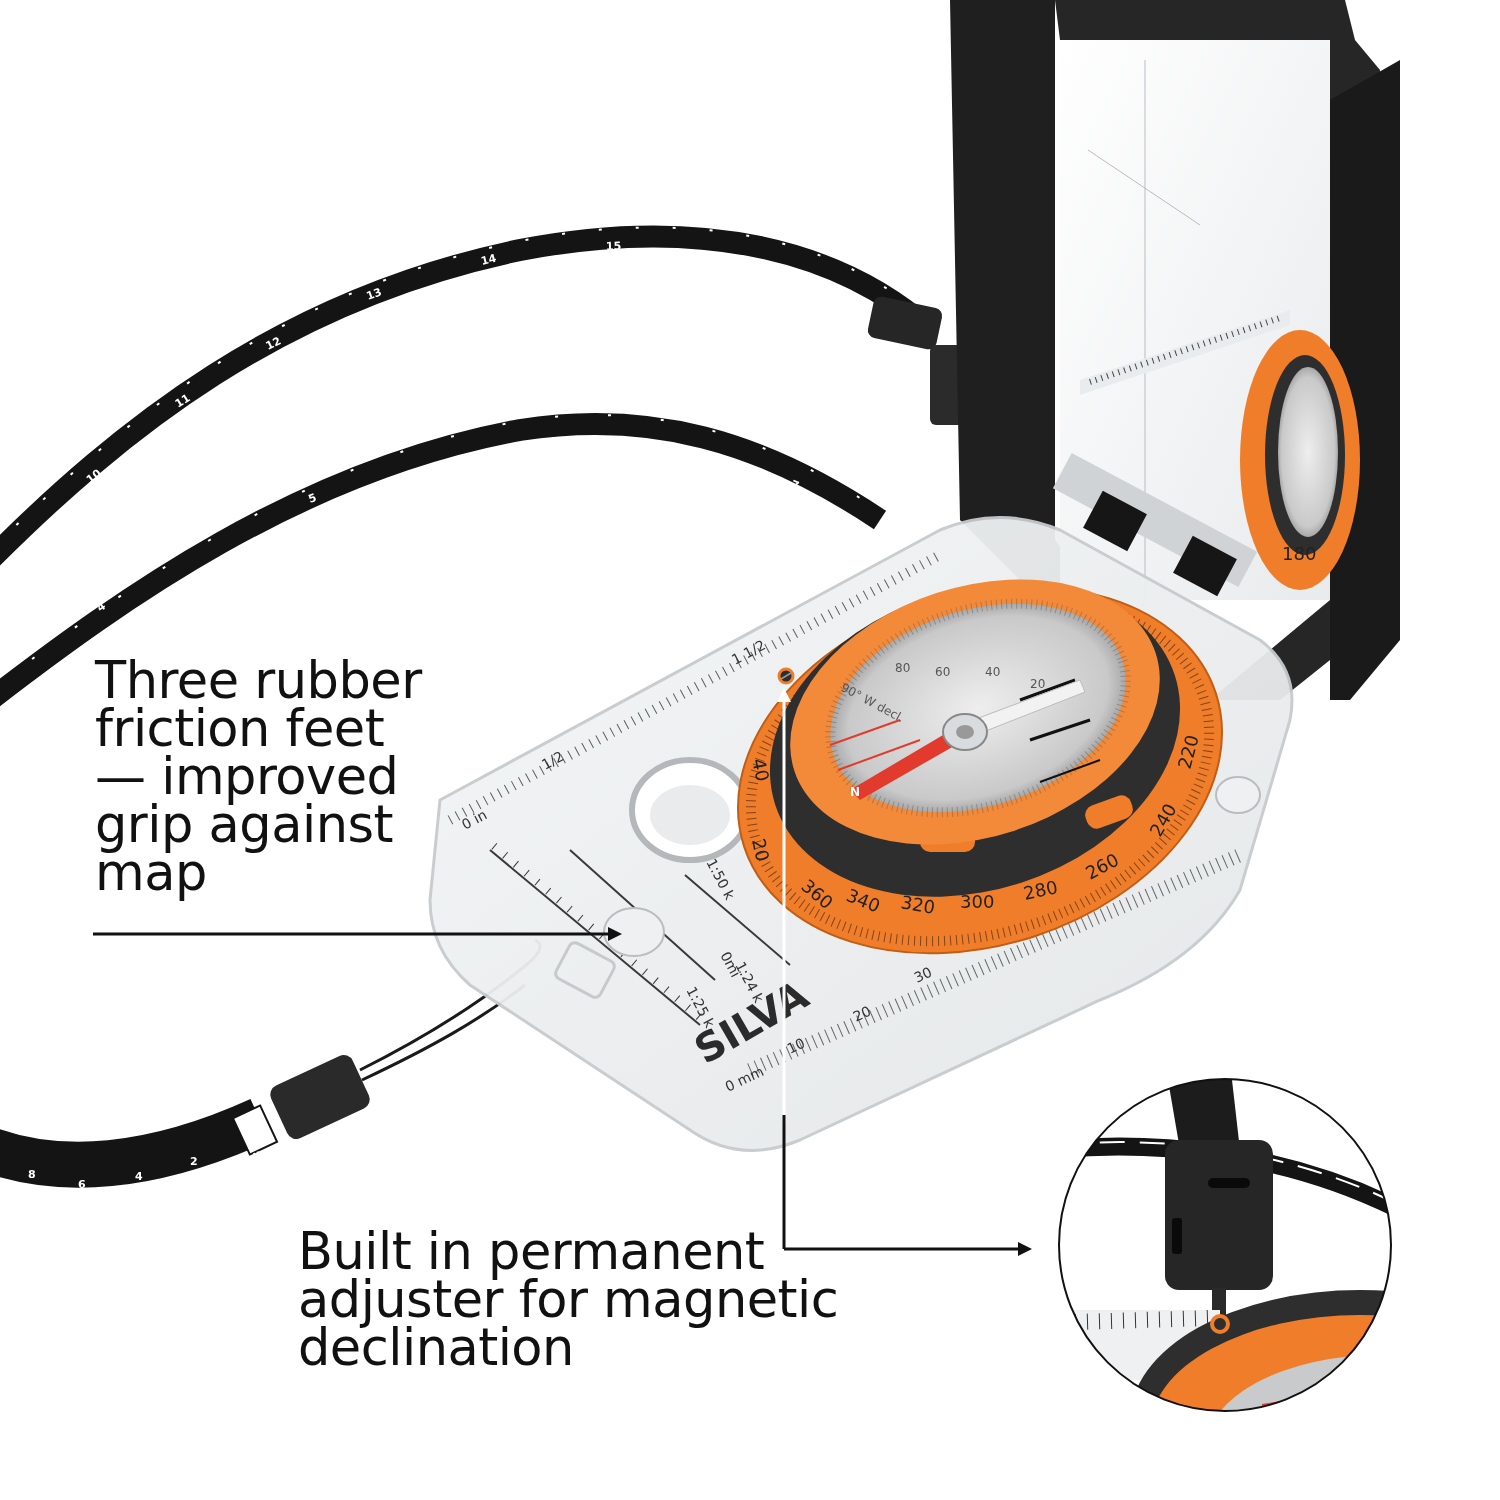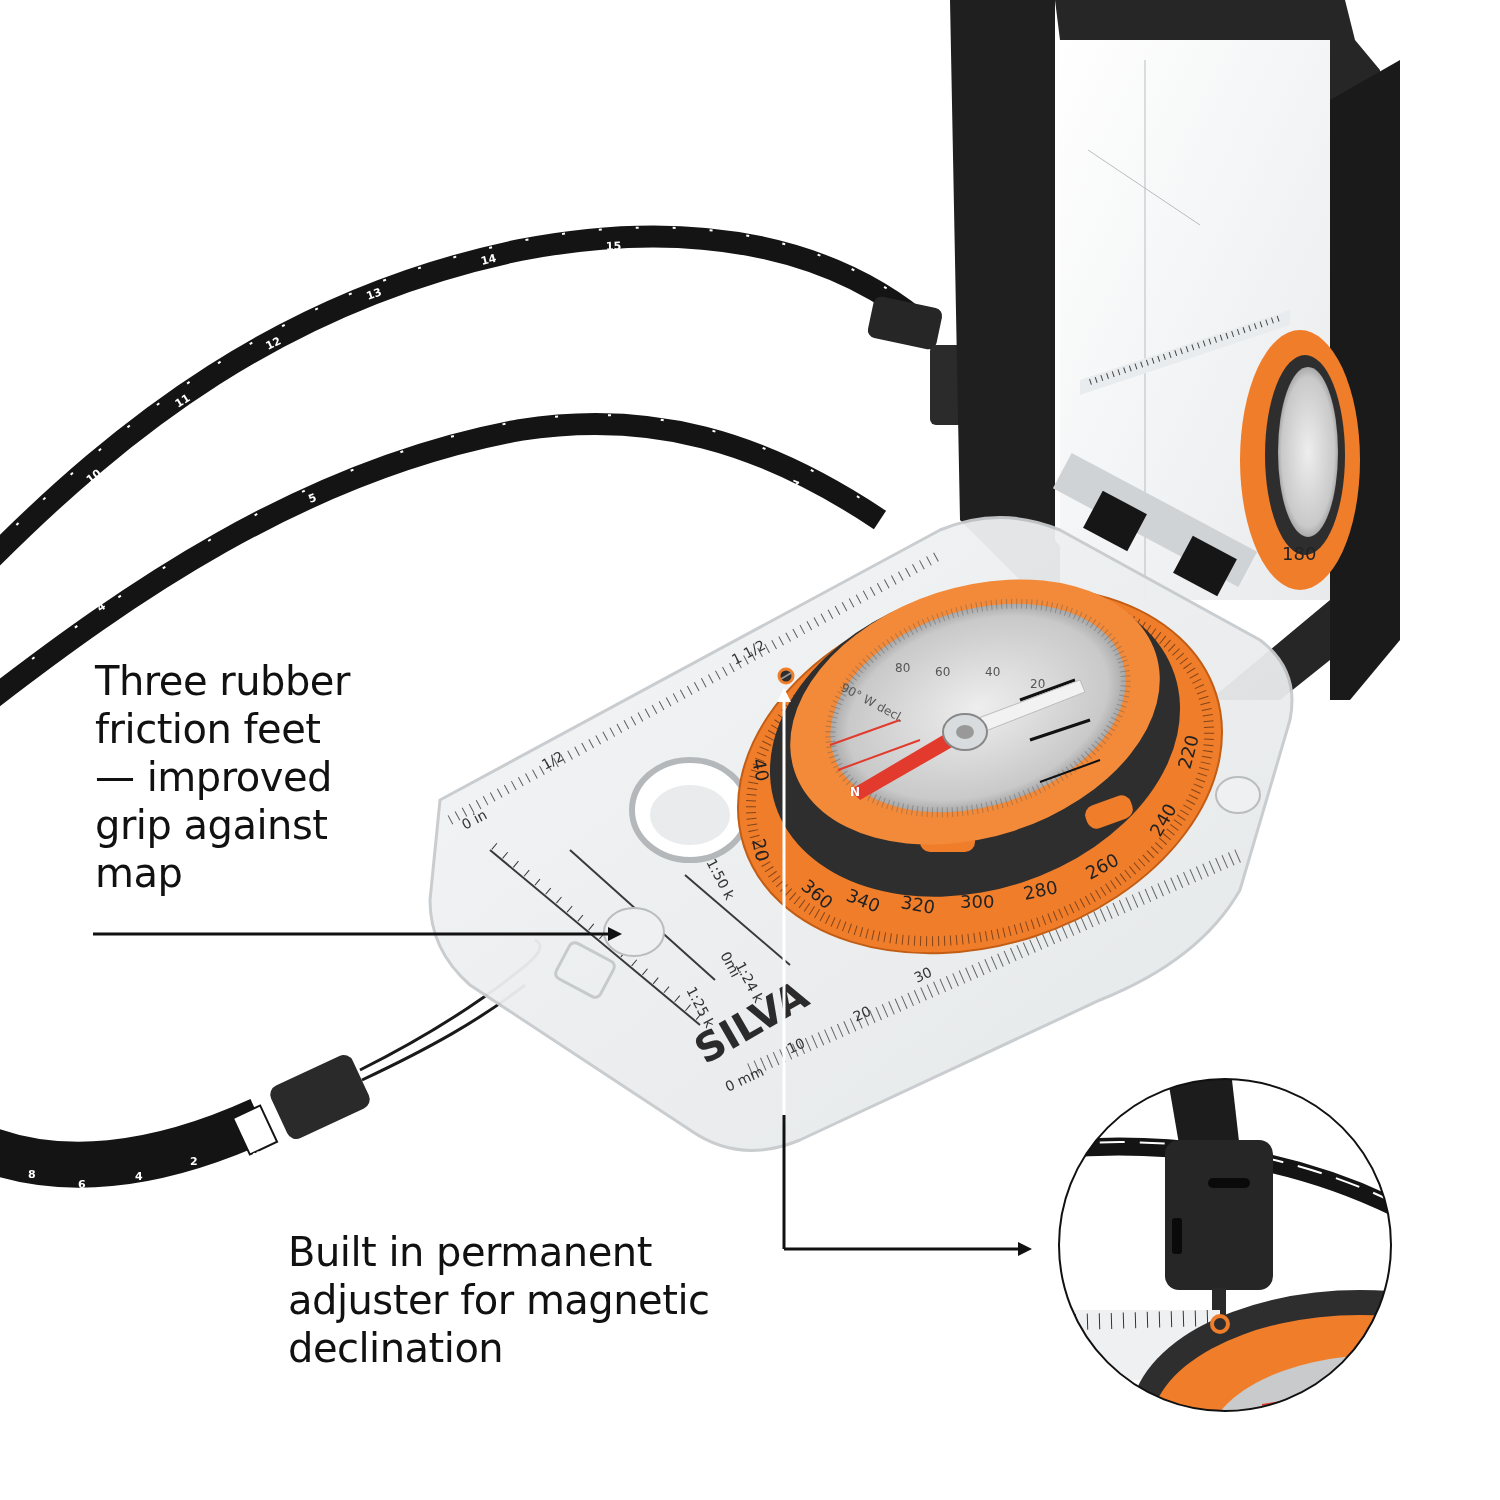--- a/index.html
+++ b/index.html
@@ -1,23 +1,23 @@
 <!DOCTYPE html>
 <html><head>
 <meta charset="utf-8">
 <style>
   html, body { margin:0; padding:0; background:#ffffff; }
   body { width:1500px; height:1500px; position:relative; overflow:hidden; font-family:"DejaVu Sans", sans-serif; }
   .scene { position:absolute; left:0; top:0; width:1500px; height:1500px; }
   .callout-text {
     position:absolute; color:#111111; font-family:"DejaVu Sans", sans-serif;
-    font-size:40px; line-height:48px; letter-spacing:-0.5px; white-space:pre-line;
+    font-size:51px; line-height:48px; letter-spacing:-0.5px; white-space:pre-line;
   }
   #callout-friction { left:95px; top:657px; width:360px; }
-  #callout-declination { left:288px; top:1228px; width:560px; }
+  #callout-declination { left:298px; top:1228px; width:560px; }
   .strap-num { font-family:"DejaVu Sans", sans-serif; font-size:11px; fill:#ffffff; font-weight:bold; }
   .ring-num { font-family:"DejaVu Sans", sans-serif; font-size:18px; fill:#222; }
   .plate-num { font-family:"DejaVu Sans", sans-serif; font-size:14px; fill:#333; }
   .brand { font-family:"DejaVu Sans", sans-serif; font-weight:bold; font-size:40px; fill:#2b2b2b; }
 </style>
 </head>
 <body>
 
 <div class="scene">
 <svg width="1500" height="1500" viewBox="0 0 1500 1500" xmlns="http://www.w3.org/2000/svg">

